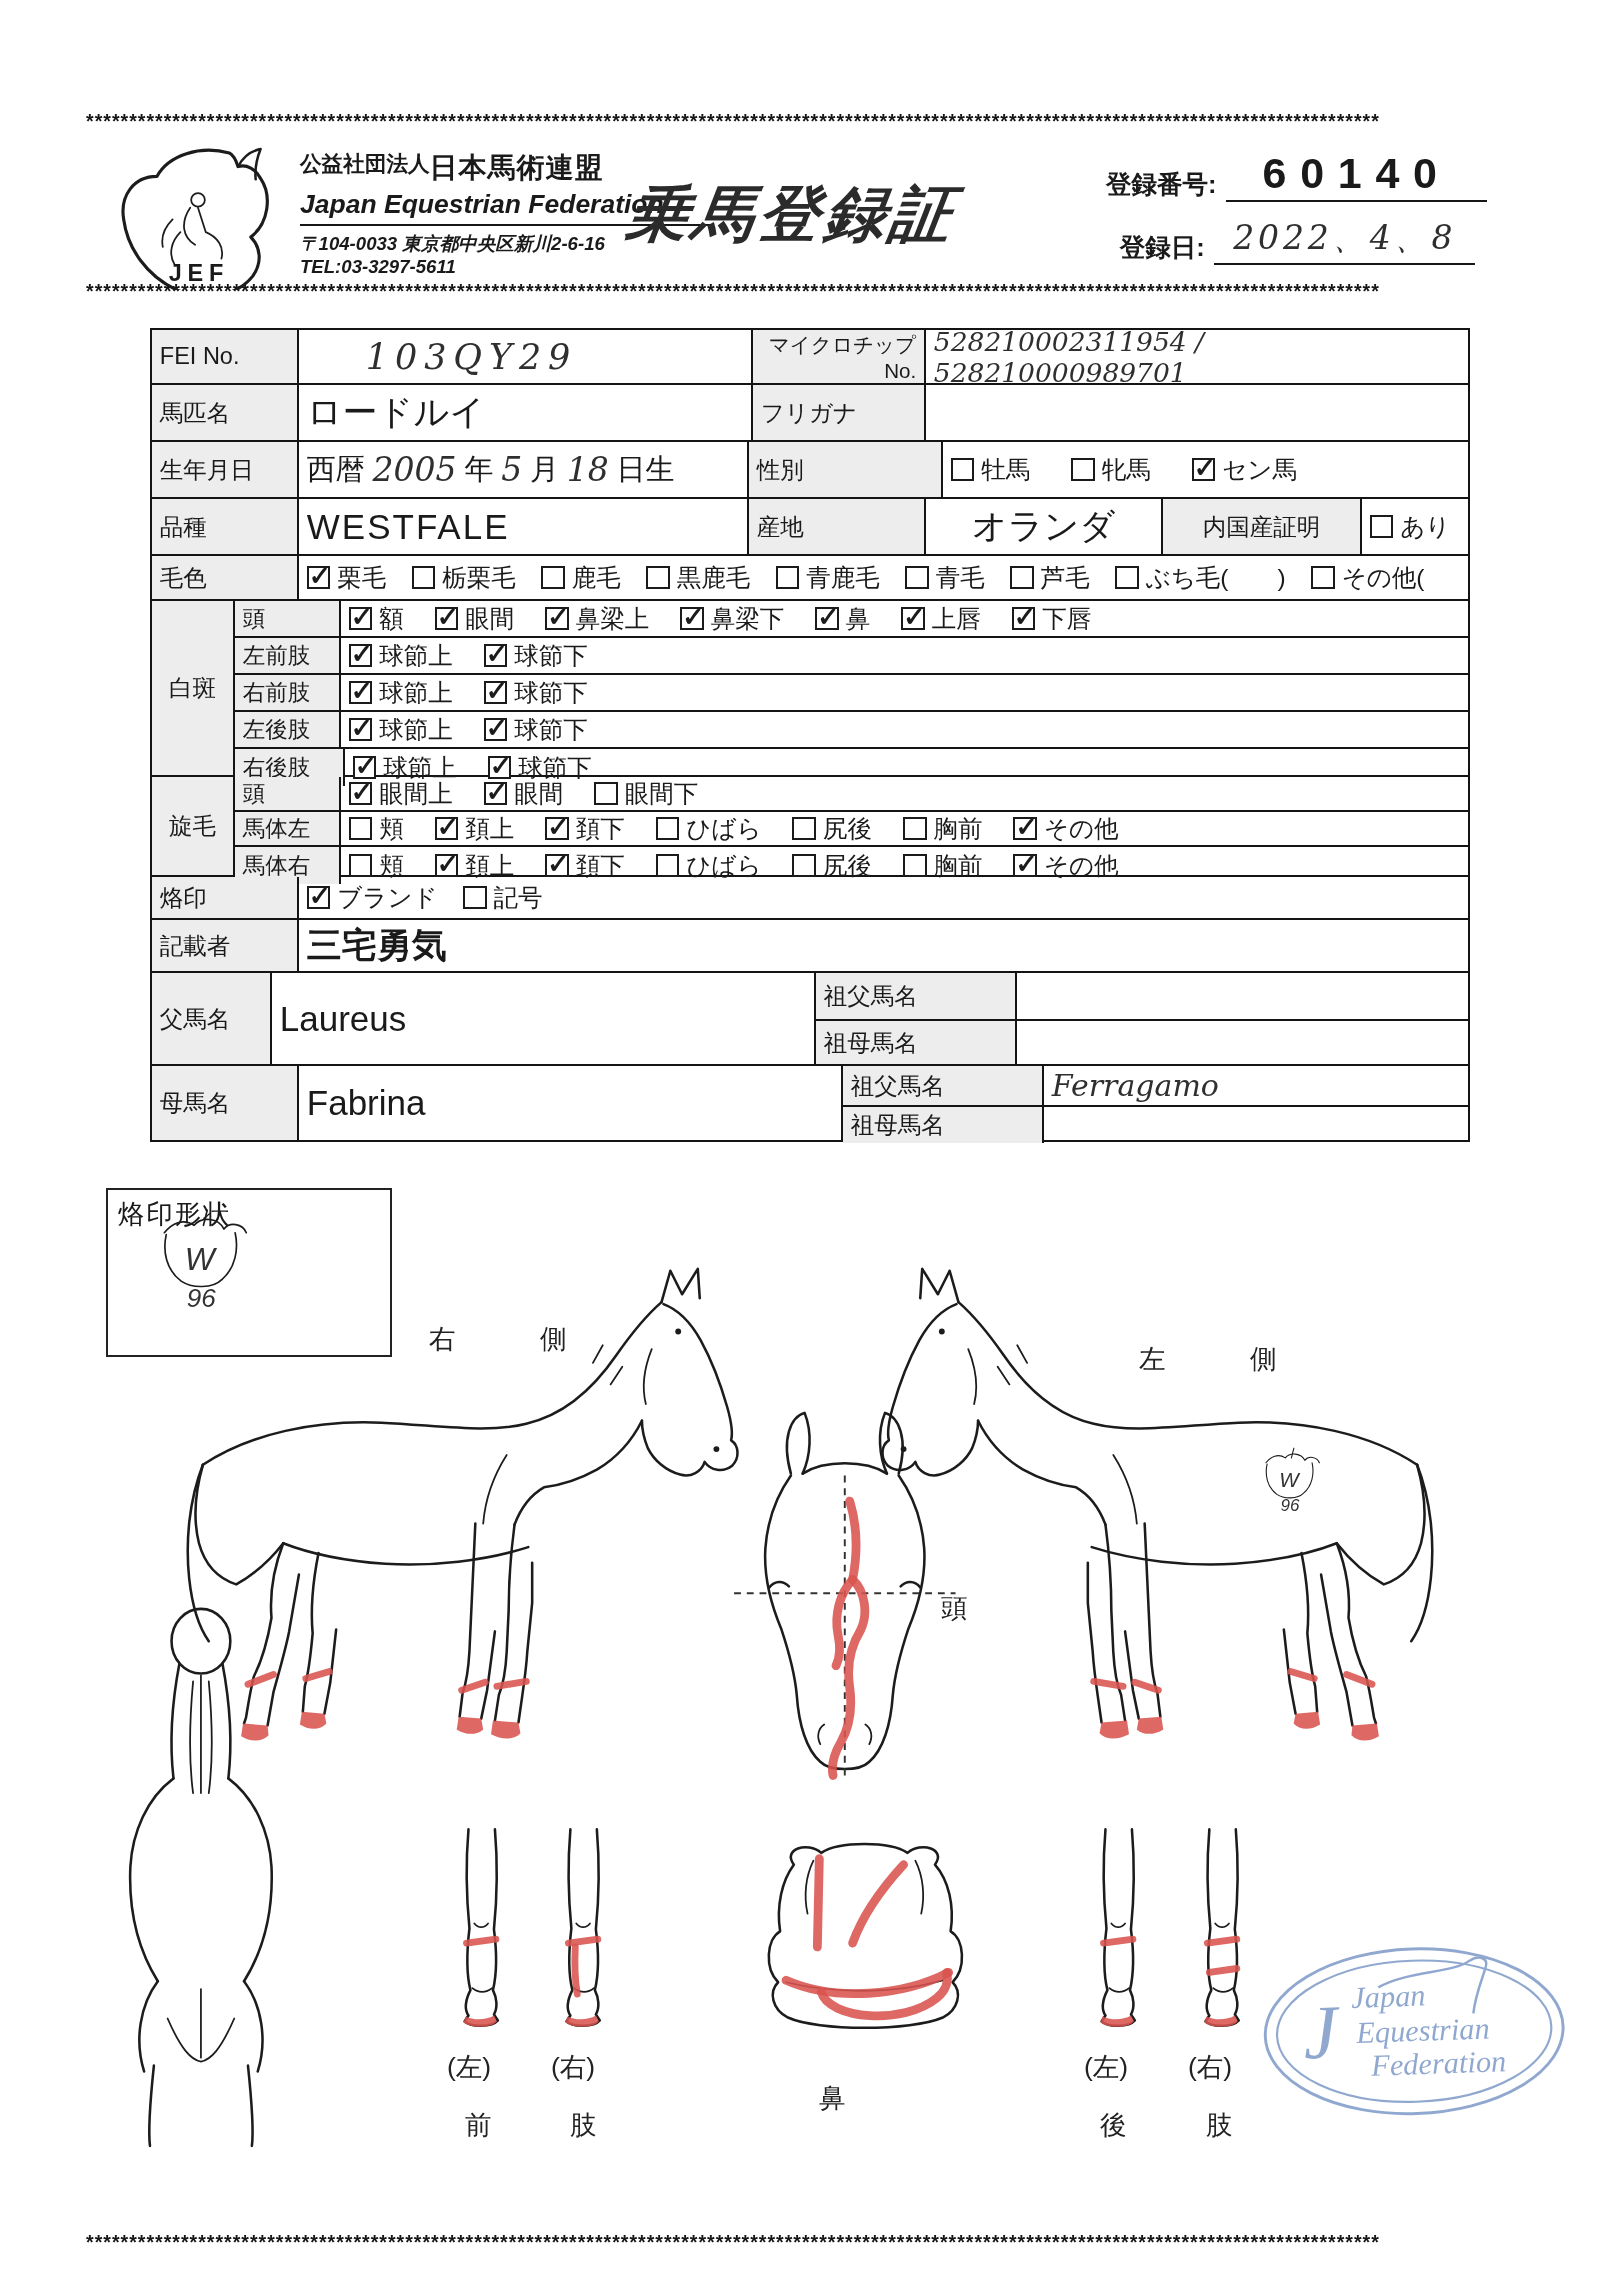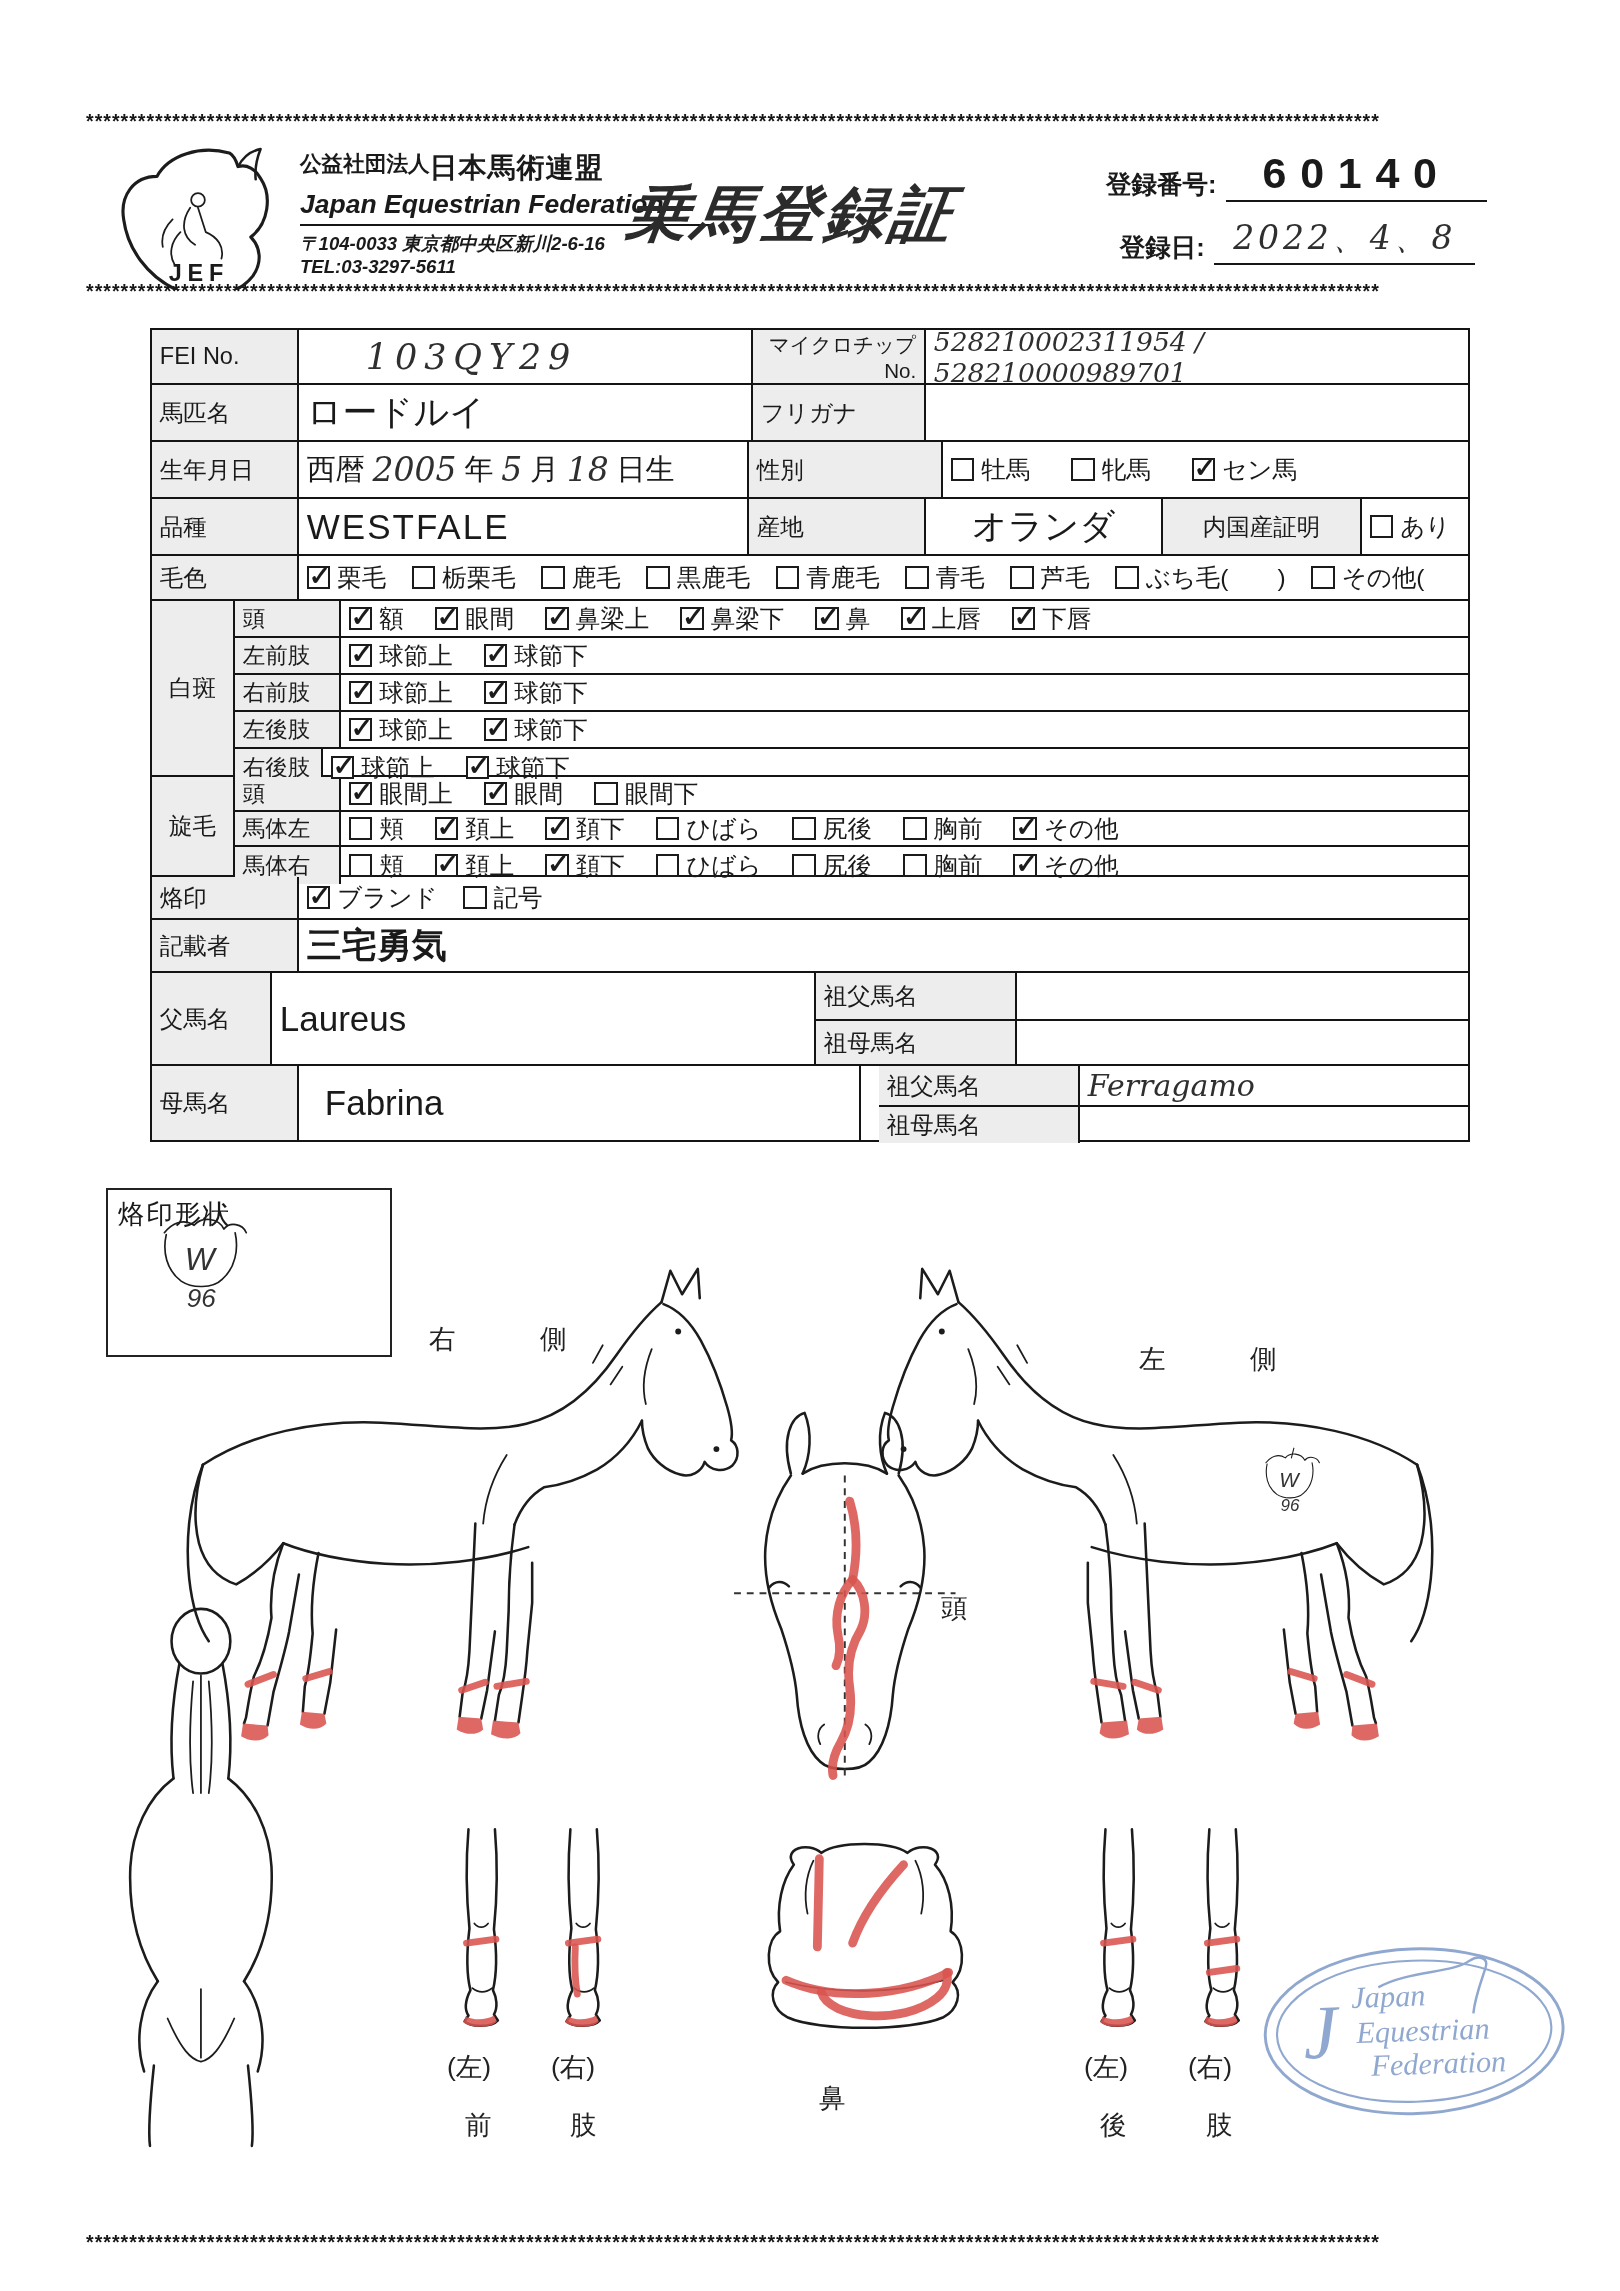--- a/index.html
+++ b/index.html
@@ -294,21 +294,21 @@
                   <span>球節上</span>
                 </span>
                 <span class="ck-item">
                   <span class="ckbox checked"></span>
                   <span>球節下</span>
                 </span>
               </div>
             </div>
         </div>
         <div class="hstack" style="flex:1;">
-          <div class="cell sublab" style="width:88px;">右後肢</div>
+          <div class="cell sublab" style="width:110px;">右後肢</div>
           <div class="cell" style="flex:1;">
               <div class="ckrow gap30">
                 <span class="ck-item">
                   <span class="ckbox checked"></span>
                   <span>球節上</span>
                 </span>
                 <span class="ck-item">
                   <span class="ckbox checked"></span>
                   <span>球節下</span>
                 </span>
@@ -450,21 +450,21 @@
         </div>
         <div class="hstack" style="flex:1;">
           <div class="cell lab" style="width:201px;">祖母馬名</div>
           <div class="cell" style="flex:1;">
               <span class="hw" style="font-size:29px;"></span>
             </div>
         </div>
       </div>
     </div>
 
-    <div class="trow" style="height:74px;gap:18px;">
+    <div class="trow" style="height:74px;">
       <div class="cell lab" style="width:147px;">母馬名</div>
       <div class="cell" style="width:544px;">
           <span class="val">Fabrina</span>
         </div>
       <div class="vstack" style="flex:1;">
         <div class="hstack" style="height:46px;border-bottom:2px solid #141414;">
           <div class="cell lab" style="width:201px;">祖父馬名</div>
           <div class="cell" style="flex:1;">
               <span class="hw" style="font-size:30px;">Ferragamo</span>
             </div>

